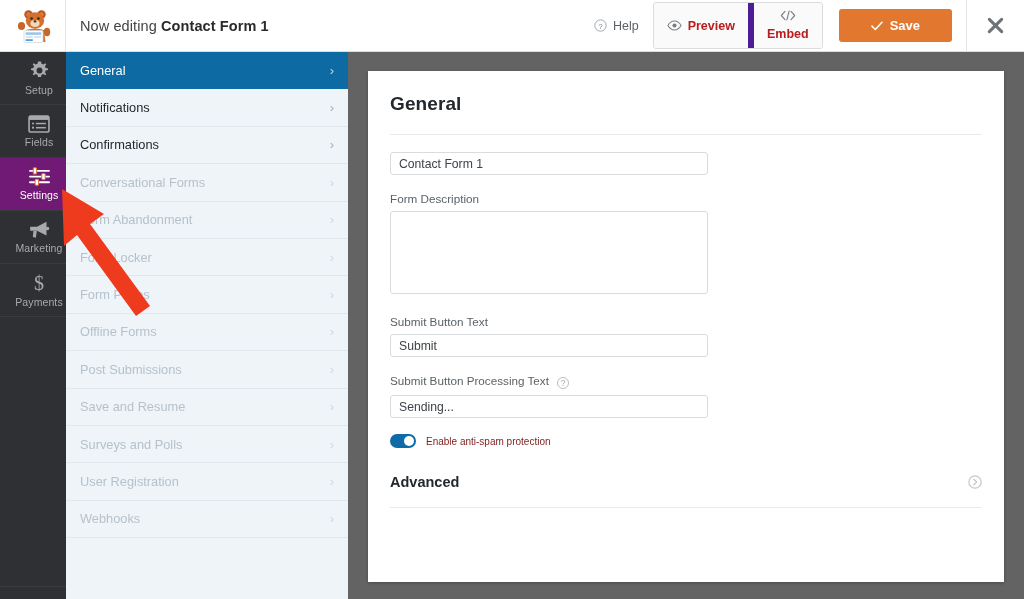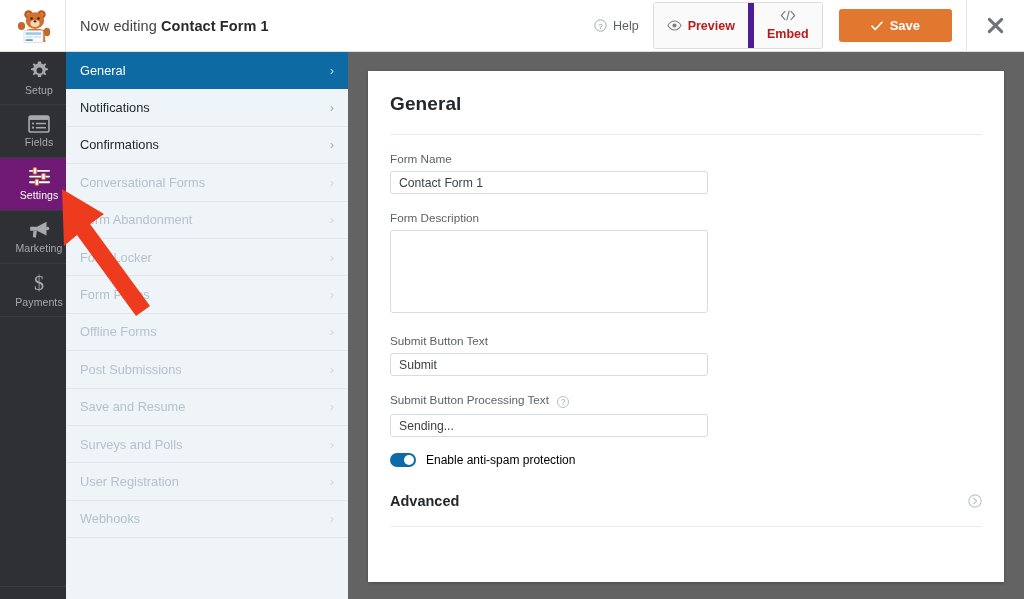--- a/index.html
+++ b/index.html
@@ -112,21 +112,21 @@
 
   .toggle-row { display: flex; align-items: center; gap: 10px; margin-top: 16px; }
   .toggle {
     width: 26px; height: 14px; border-radius: 8px; background: #0e6ba8;
     position: relative; cursor: pointer; flex: 0 0 26px;
   }
   .toggle .knob {
     position: absolute; top: 2px; right: 2px; width: 10px; height: 10px;
     border-radius: 50%; background: #ffffff;
   }
-  .toggle-label { font-size: 12px; color: #000000; }
+  .toggle-label { font-size: 10px; color: #7f1d1d; }
 
   .advanced-row {
     display: flex; align-items: center; margin-top: 26px;
   }
   .advanced-title { font-size: 14.5px; font-weight: bold; color: #23282d; }
   .advanced-toggle-icon { margin-left: auto; color: #c3c7ca; display: flex; }
   .advanced-underline { height: 1px; background: #ebebeb; margin-top: 17px; }
 
   
   .arrow-overlay {
@@ -333,21 +333,20 @@
   </div>
 
   <div class="stage">
     <div class="panel">
       <div class="panel-inner">
 
         <div class="panel-title">General</div>
         <div class="divider"></div>
 
         <div class="field">
-          <label class="field-label">Form Name</label>
           <input class="input" type="text" value="Contact Form 1" style="">
         </div>
 
         <div class="field">
           <label class="field-label">Form Description</label>
           <textarea class="textarea" style=""></textarea>
         </div>
 
         <div class="field">
           <label class="field-label">Submit Button Text</label>

